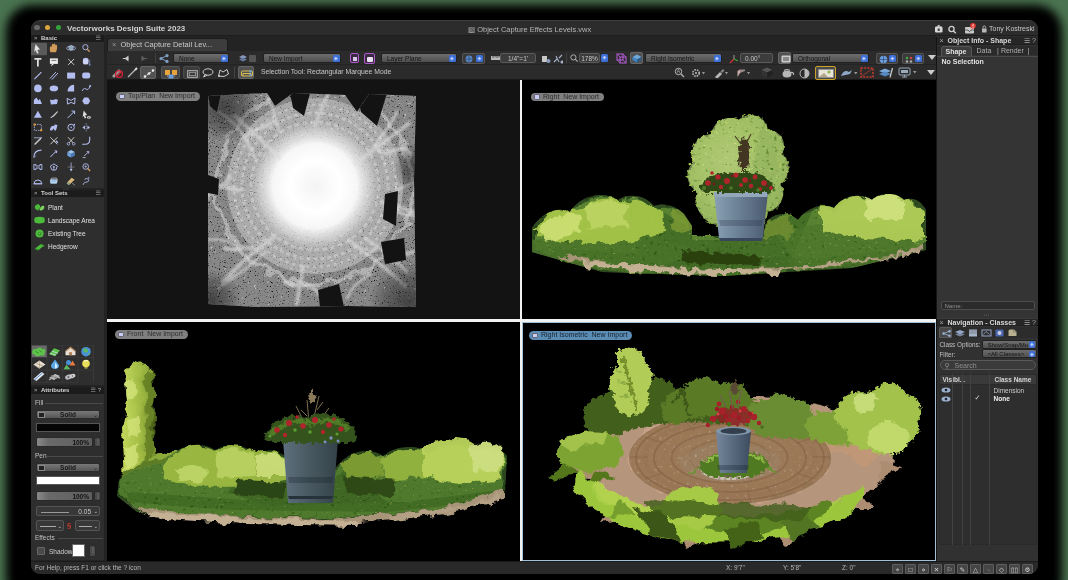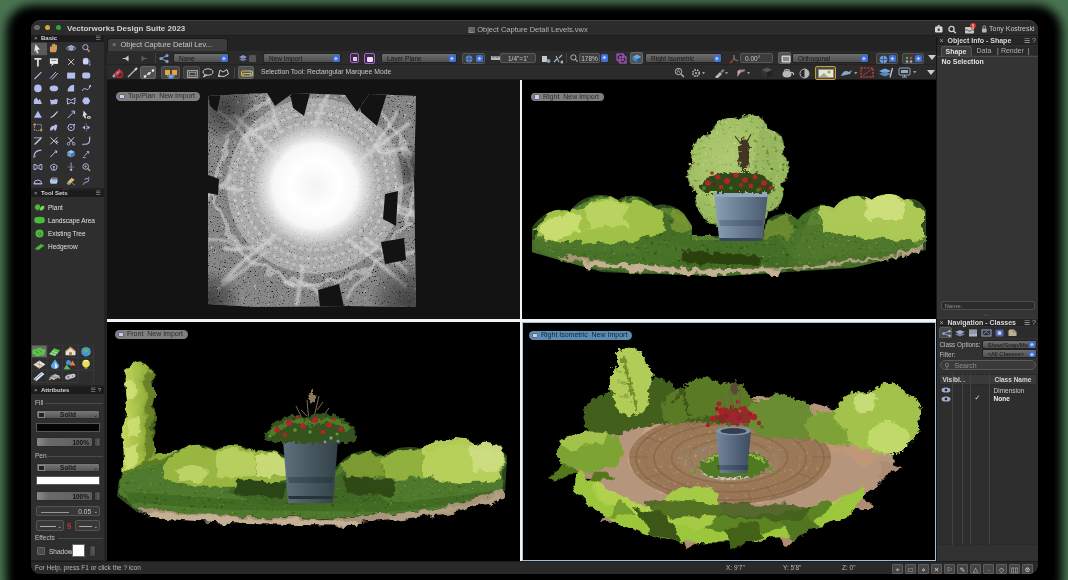--- a/index.html
+++ b/index.html
@@ -48,21 +48,21 @@
 svg{position:absolute;overflow:hidden}
 </style></head><body>
 <div id="shadow"></div>
 <div id="win">
 
   <div class="abs" id="titlebar"></div>
   <div class="abs tl" style="left:3.3px;background:#686868"></div>
   <div class="abs tl" style="left:14.1px;background:#d9a53f"></div>
   <div class="abs tl" style="left:24.6px;background:#32a33b"></div>
   <div class="abs" id="ttext">Vectorworks Design Suite 2023</div>
-  <div class="abs" id="tcenter">▧ Object Capture Detail Levels.vwx</div>
+  <div class="abs" id="tcenter">▧ Object Capture Effects Levels.vwx</div>
   <svg class="abs" style="left:903px;top:3px" width="100" height="12" viewBox="0 0 100 12">
     <rect x="1" y="3.5" width="7.5" height="6" rx="1.2" fill="#d8d8d8"></rect>
       <path d="M2.5 3.5 L4.7 1.8 L7 3.5z" fill="#d8d8d8"></path>
       <rect x="3.7" y="5.5" width="2" height="2.4" fill="#3a3a3a"></rect>
     <circle cx="17.5" cy="6" r="2.6" fill="none" stroke="#d0d0d0" stroke-width="1.3"></circle>
       <path d="M19.5 8 L21.8 10.3" stroke="#d0d0d0" stroke-width="1.4"></path>
     <rect x="31" y="4" width="9" height="6.5" rx="1" fill="#c8c8c8"></rect>
       <path d="M31 7 h3 l1 1.4 h1 l1-1.4 h3" stroke="#555" stroke-width=".9" fill="none"></path>
     <circle cx="39" cy="2.8" r="2.8" fill="#e03b30"></circle>
       <rect x="38.6" y="1.2" width="0.9" height="2.2" fill="#fff"></rect>

